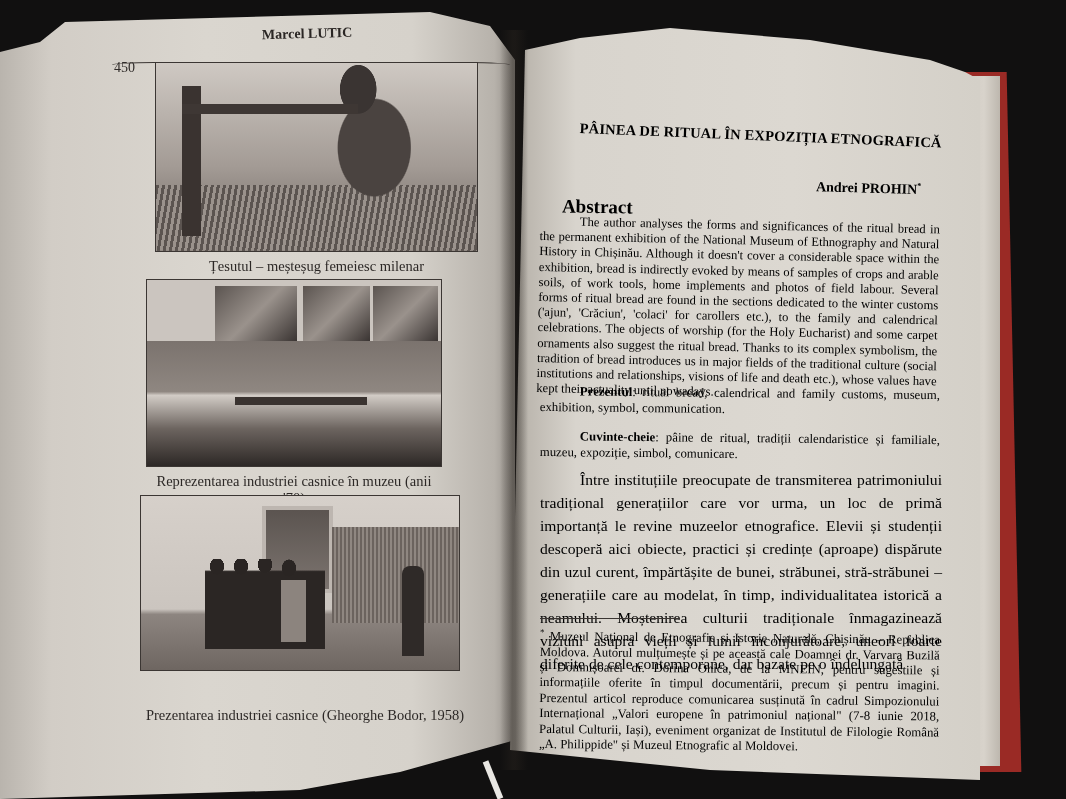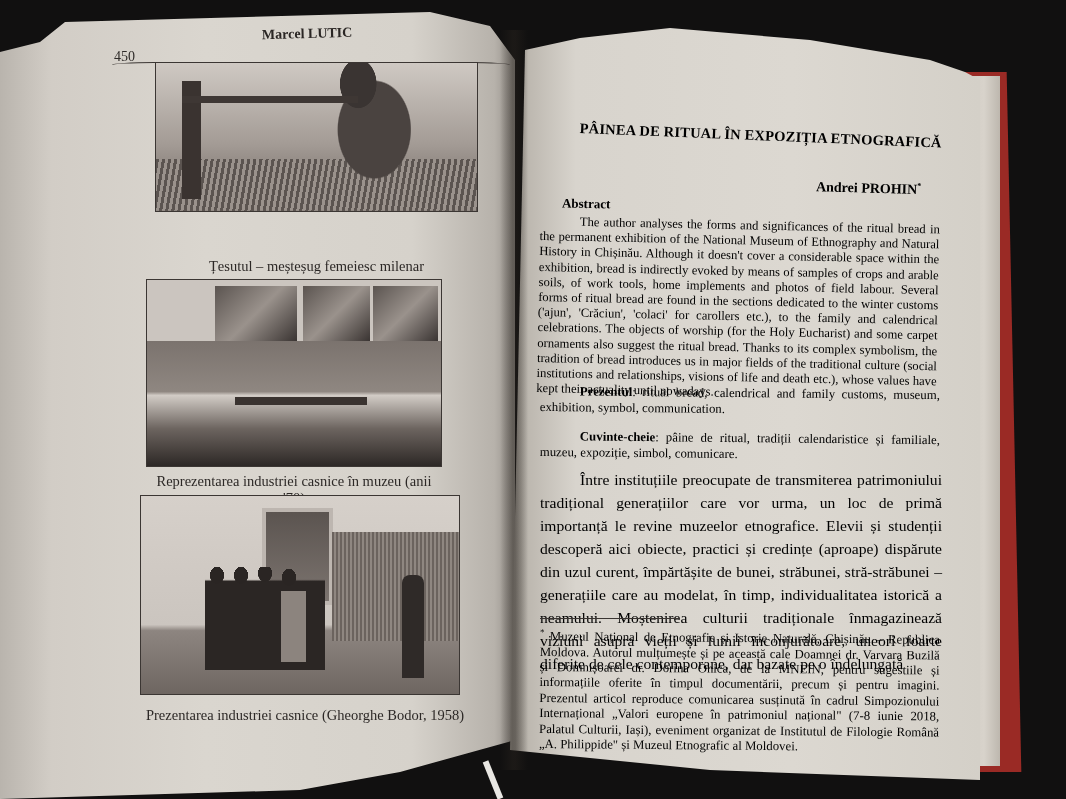--- a/index.html
+++ b/index.html
@@ -42,21 +42,21 @@
     background: #e9e7e3; transform: rotate(-22deg);
   }
 
   
   .running-head {
     position: absolute; left: 262px; top: 26px;
     font-weight: bold; font-size: 14px; color: #2a2624;
     transform: rotate(-1.5deg);
   }
   .page-number {
-    position: absolute; left: 114px; top: 49px;
+    position: absolute; left: 114px; top: 60px;
     font-size: 14px; color: #2f2b29;
   }
   .head-rule {
     position: absolute; left: 112px; top: 62px; width: 398px; height: 2px;
     border-top: 1.3px solid #3a3532;
     border-radius: 50% 50% 0 0 / 14px 14px 0 0;
   }
   .figure { position: absolute; }
   .photo {
     position: relative; width: 100%; height: 100%;
@@ -134,21 +134,21 @@
     position: absolute; left: 580px; top: 120px;
     font-weight: bold; font-size: 14.5px; letter-spacing: 0.2px;
     transform: rotate(2.3deg); transform-origin: left top; white-space: nowrap;
   }
   .author {
     position: absolute; left: 816px; top: 180px;
     font-weight: bold; font-size: 14px; transform: rotate(1.5deg); white-space: nowrap;
   }
   .abstract-heading {
     position: absolute; left: 562px; top: 196px;
-    font-weight: bold; font-size: 13px; transform: rotate(1deg);
+    font-weight: bold; font-size: 19px; transform: rotate(1deg);
   }
   .abstract-body {
     position: absolute; left: 540px; top: 214px; width: 400px;
     font-size: 12.6px; line-height: 15.2px; text-align: justify;
     transform: rotate(1.2deg); transform-origin: left top;
   }
   .abstract-body p { margin: 0; text-indent: 40px; }
   .kw {
     position: absolute; left: 540px; width: 400px;
     font-size: 12.8px; line-height: 16px; text-align: justify;
@@ -185,39 +185,39 @@
 
   <div class="page-left"></div>
   <div class="page-right"></div>
   <div class="gutter"></div>
   <div class="bookmark"></div>
 
   <div class="page-number">450</div>
   <div class="running-head">Marcel LUTIC</div>
   <div class="head-rule"></div>
 
-  <div class="figure" style="left:155px; top:62px; width:323px; height:150px;text-decoration:underline;">
+  <div class="figure" style="left:155px; top:62px; width:323px; height:190px;text-decoration:underline;">
     <div class="photo p1">
       <div class="p1-frame"></div>
       <div class="p1-beam"></div>
     </div>
     <div class="caption" style="top:196px;">Țesutul – meșteșug femeiesc milenar</div>
   </div>
 
   <div class="figure" style="left:146px; top:279px; width:296px; height:188px;">
     <div class="photo p2">
       <div class="p2-photo" style="left:23%; width:28%;"></div>
       <div class="p2-photo" style="left:53%; width:23%;"></div>
       <div class="p2-photo" style="left:77%; width:22%;"></div>
       <div class="p2-bench"></div>
     </div>
     <div class="caption" style="top:194px;">Reprezentarea industriei casnice în muzeu (anii '70)</div>
   </div>
 
-  <div class="figure" style="left:140px; top:495px; width:320px; height:200px;">
+  <div class="figure" style="left:140px; top:495px; width:320px; height:176px;">
     <div class="photo p3">
       <div class="p3-door"></div>
       <div class="p3-loom"></div>
       <div class="p3-group"></div>
       <div class="p3-coat"></div>
       <div class="p3-man"></div>
     </div>
     <div class="caption" style="top:212px; left:-20px; right:-30px;">Prezentarea industriei casnice (Gheorghe Bodor, 1958)</div>
   </div>
 

